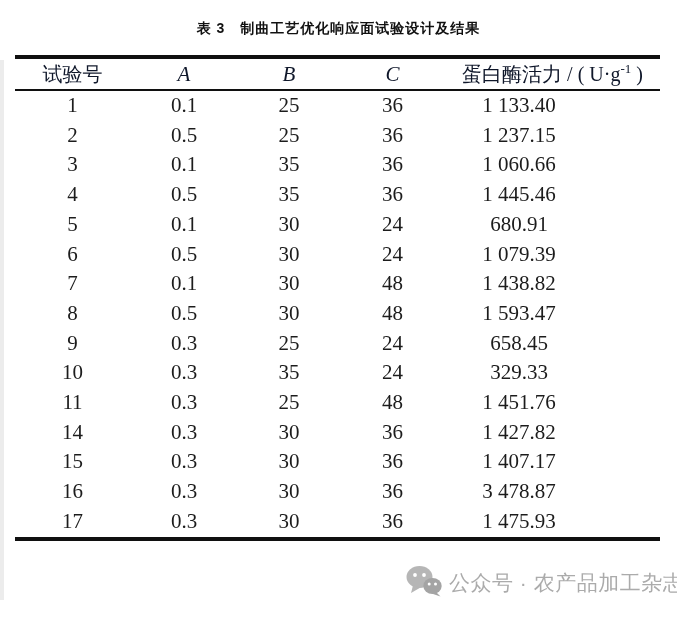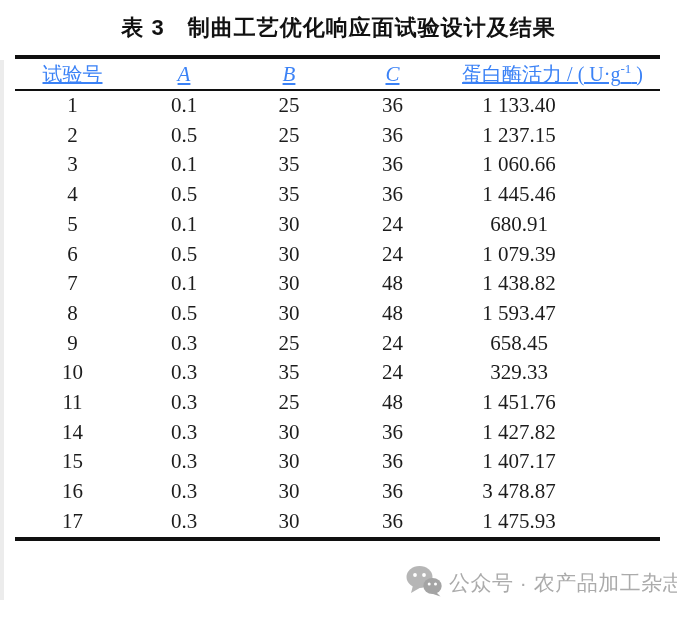--- a/index.html
+++ b/index.html
@@ -20,21 +20,21 @@
     background: #ececec;
   }
 
   .table-title {
     position: absolute;
     top: 13px; left: 0;
     width: 677px;
     text-align: center;
     font-family: "Liberation Sans", sans-serif;
     font-weight: bold;
-    font-size: 22px;
+    font-size: 14px;
     line-height: 30px;
     color: #111111;
     letter-spacing: 1px;
   }
 
   .table-wrap {
     position: absolute;
     left: 15px; top: 55px;
     width: 645px;
     z-index: 2;
@@ -51,22 +51,21 @@
   th, td {
     font-weight: normal;
     text-align: center;
     vertical-align: middle;
     background: transparent;
     white-space: nowrap;
   }
   thead th {
     height: 33px;
     font-size: 20px;
-    color: #3b82f6;
-    text-decoration: underline;
+    color: #0f172a;
   }
   thead th.var-header { font-style: italic; font-size: 21px; }
   tbody td {
     height: 29.7px;
     font-size: 21px;
     line-height: 29.7px;
     color: #1c1c1c;
   }
   td.col-activity { text-align: center; padding-right: 67px; }
   th.col-activity { text-align: center; padding-right: 0; }

